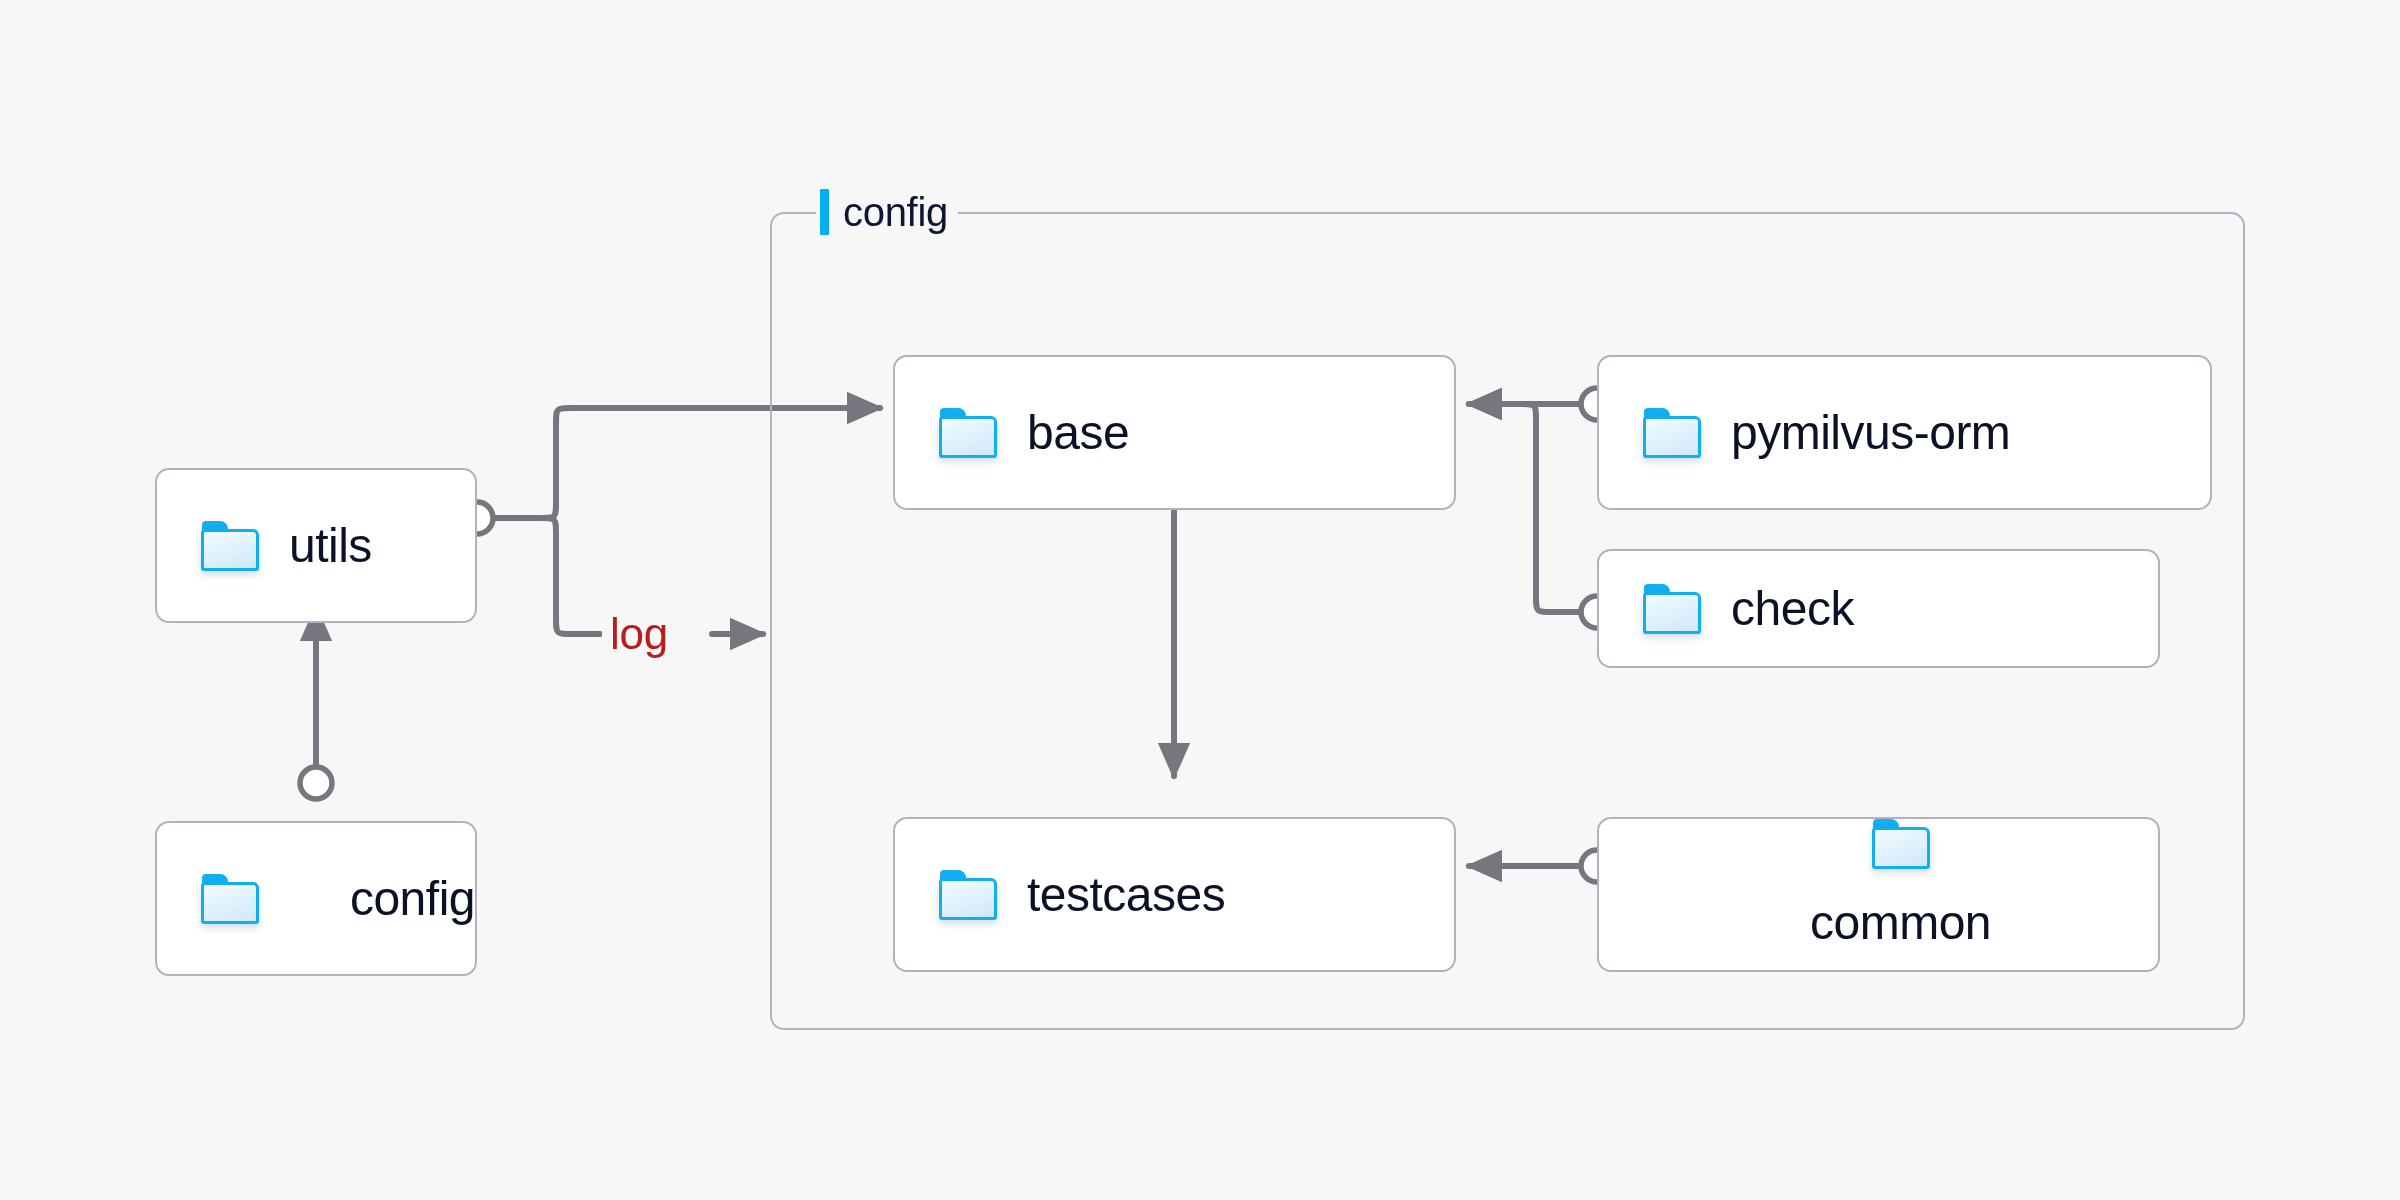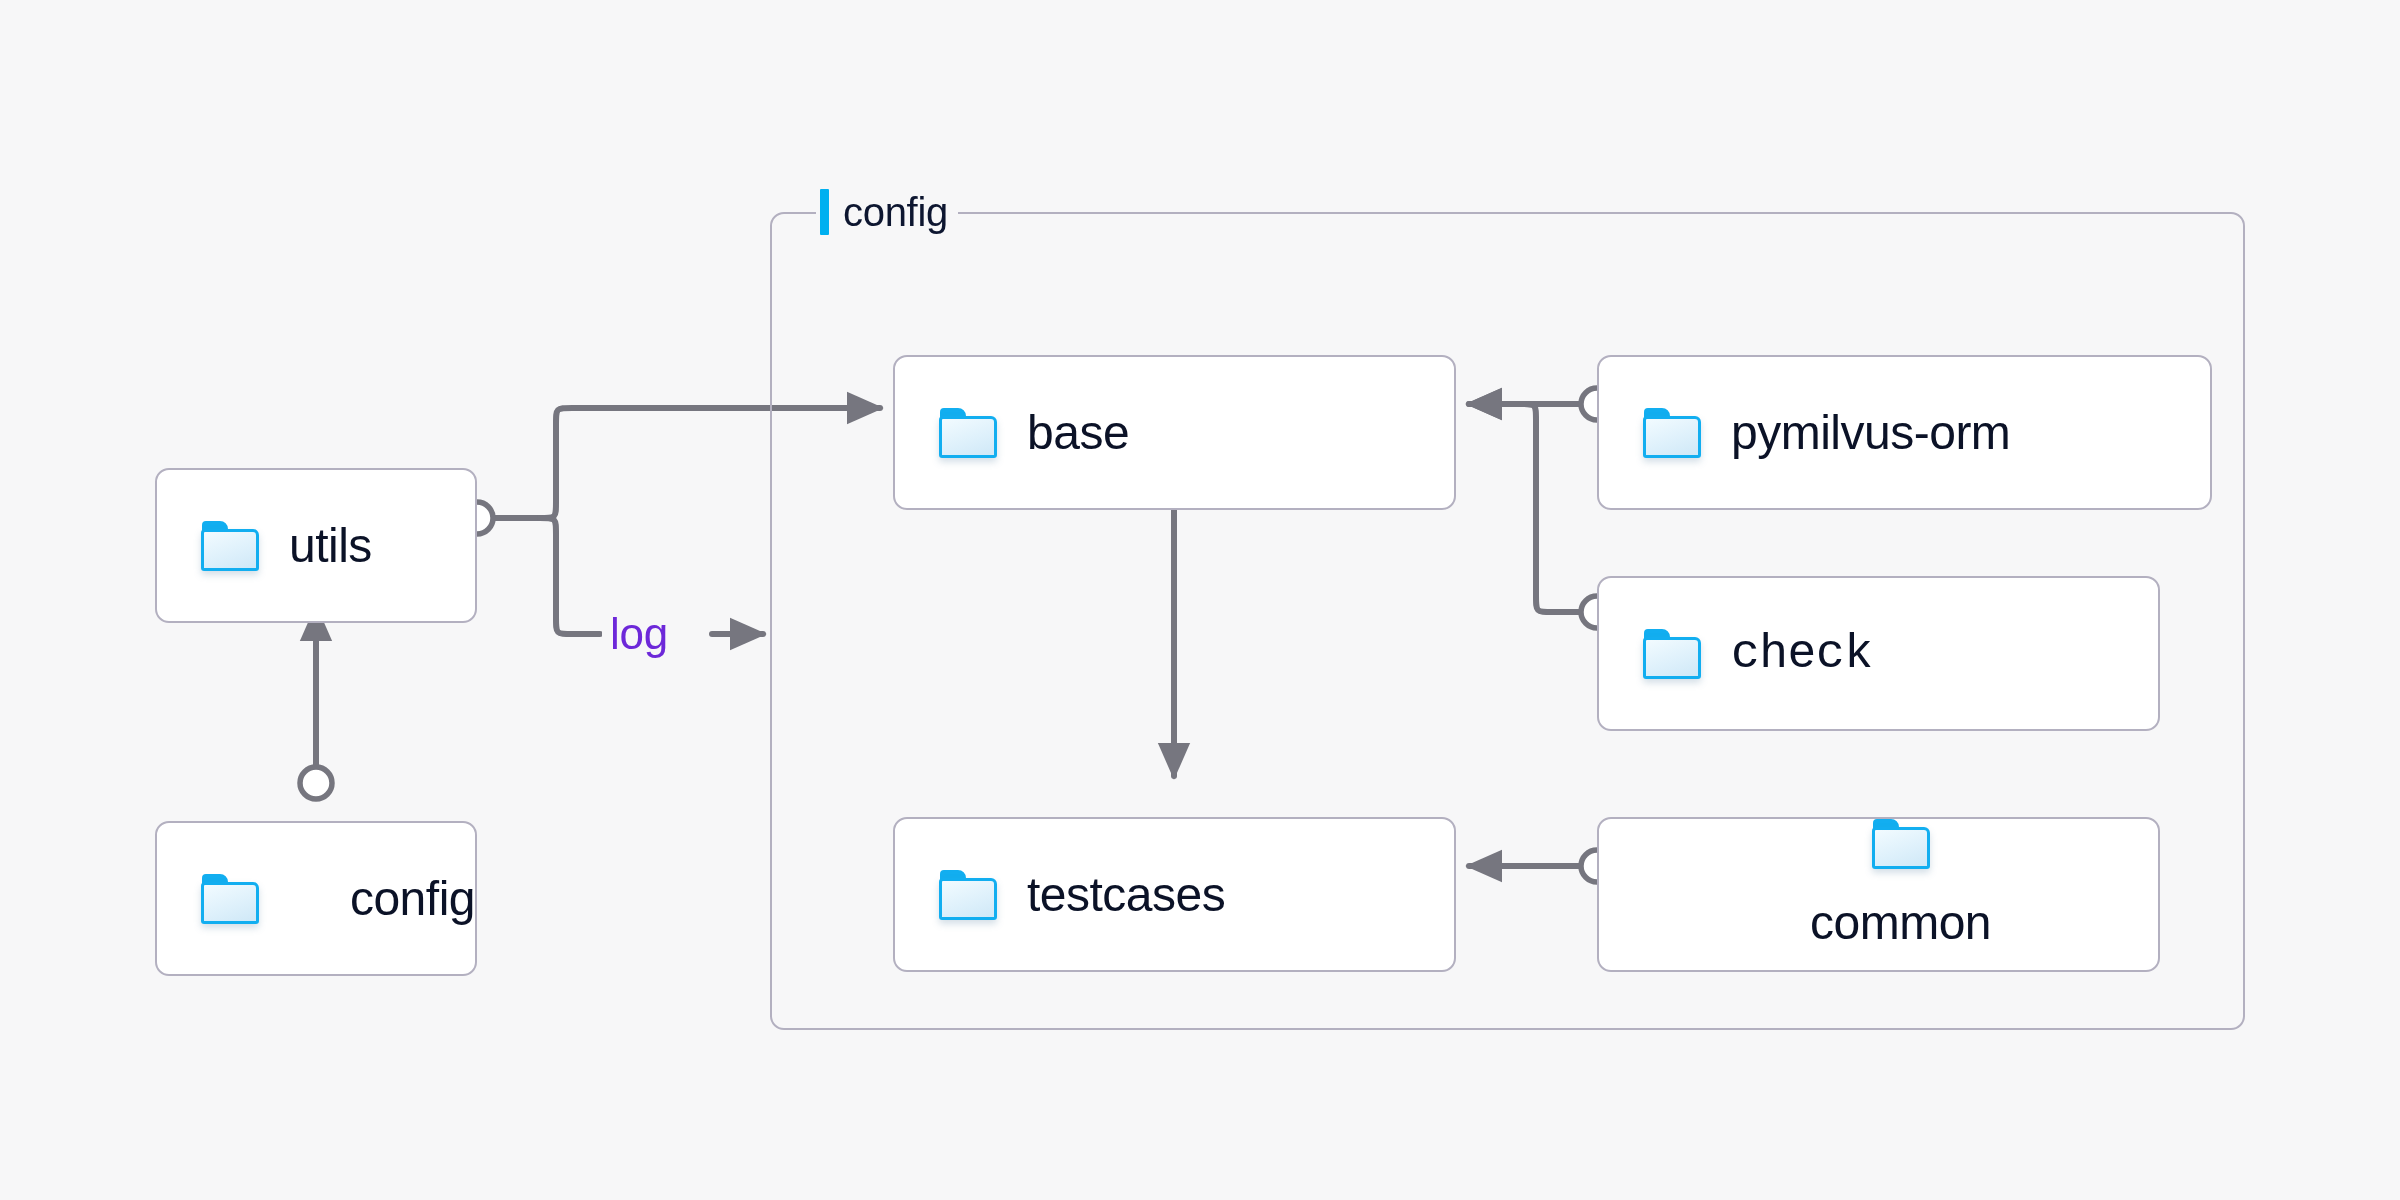--- a/index.html
+++ b/index.html
@@ -108,21 +108,21 @@
     border: 3px solid #12aef0;
     border-radius: 4px 6px 3px 3px;
     box-sizing: border-box;
     box-shadow: 0 4px 7px rgba(100,140,170,0.28);
   }
 
   
   .edge-label {
     position: absolute;
     font-size: 44px;
-    color: #6d28d9;
+    color: #b91c1c;
     letter-spacing: -0.3px;
     white-space: nowrap;
     background: #f7f7f8;
     padding: 0 8px;
     line-height: 1;
   }
 </style>
 </head>
 <body>
 
@@ -214,21 +214,21 @@
   </div>
 
   <div class="node" style="left:1597px; top:327px; width:615px; height:155px;">
     <span class="folder-icon">
       <span class="tab"></span>
         <span class="body"></span>
     </span>
     <span class="node-label">pymilvus-orm</span>
   </div>
 
-  <div class="node" style="left:1597px; top:548px; width:563px; height:155px;font-family:Liberation Mono, monospace;">
+  <div class="node" style="left:1597px; top:521px; width:563px; height:119px;">
     <span class="folder-icon">
       <span class="tab"></span>
         <span class="body"></span>
     </span>
     <span class="node-label">check</span>
   </div>
 
   <div class="node" style="left:1597px; top:789px; width:563px; height:155px;flex-direction:column;">
     <span class="folder-icon">
       <span class="tab"></span>

